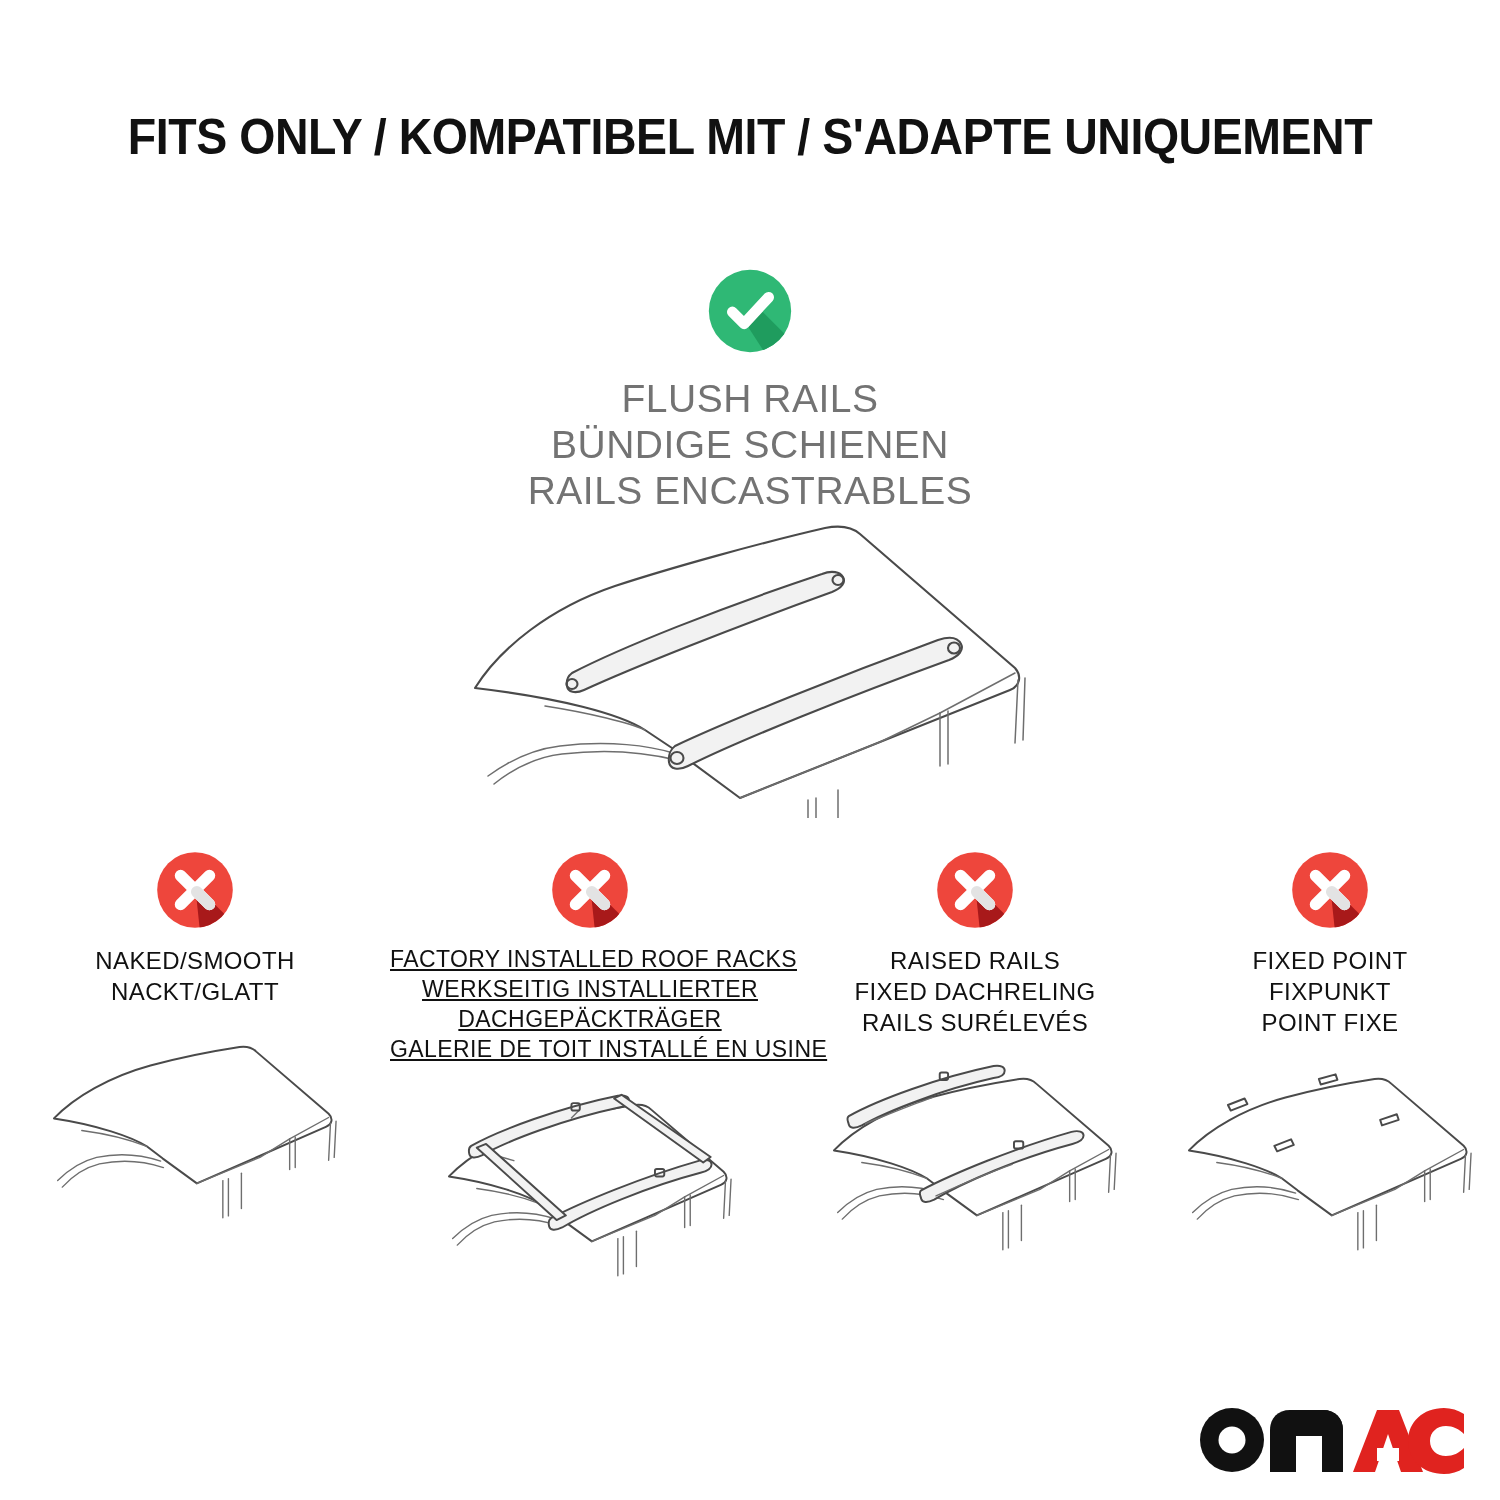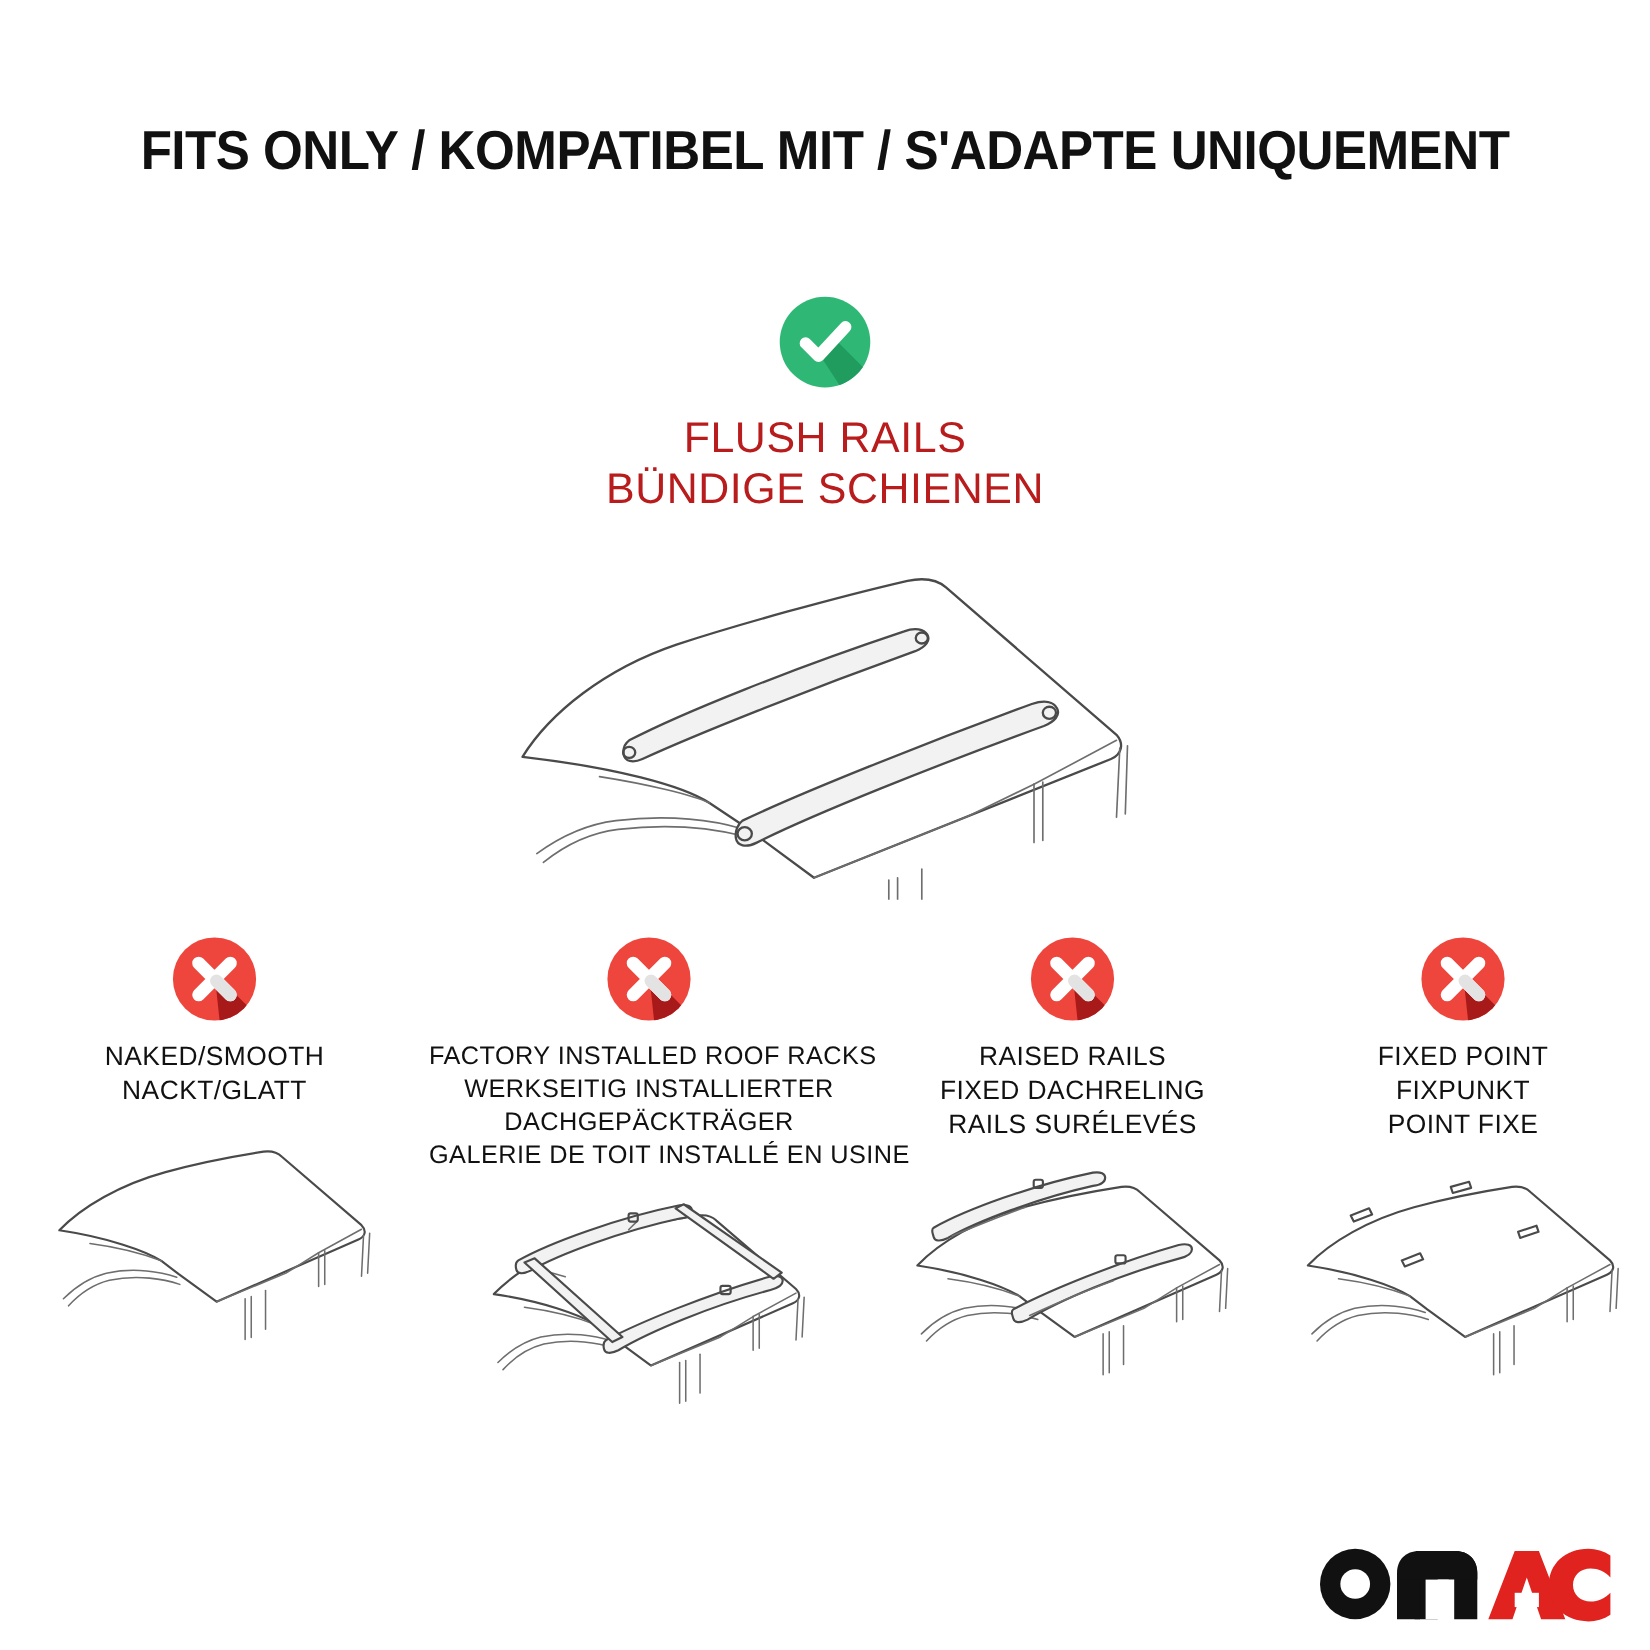--- a/index.html
+++ b/index.html
@@ -43,21 +43,21 @@
   .check-badge {
     width: 98px;
     height: 98px;
     margin: 0 auto;
     position: relative;
   }
   .check-badge svg, .x-badge svg { display: block; }
 
   #fit-labels {
     margin-top: 16px;
-    color: #b91c1c;
+    color: #737373;
     font-size: 39px;
     line-height: 1.18;
     font-weight: 300;
     letter-spacing: 0.5px;
   }
   #fit-labels div { white-space: nowrap; }
 
   #fit-illustration {
     position: absolute;
     left: 50%;
@@ -93,21 +93,21 @@
   }
   .nf-labels {
     margin-top: 10px;
     color: #111111;
     font-size: 24px;
     line-height: 1.30;
     font-weight: 400;
     letter-spacing: 0.4px;
   }
   .nf-labels div { white-space: nowrap; }
-  .nf-col.c2 .nf-labels { font-size: 23px; }
+  .nf-col.c2 .nf-labels { font-size: 23px; text-decoration: underline; }
 
   .nf-illustration {
     margin: 14px auto 0;
     display: block;
   }
 
   
   #brand-logo {
     position: absolute;
     right: 34px;
@@ -141,20 +141,21 @@
       <g clip-path="url(#clipCheck)">
         <polygon points="44,60 58,46 100,88 100,100 70,100" fill="#1f9c5e"></polygon>
       </g>
       <path d="M32 51 L44 63 L69 36" fill="none" stroke="#ffffff" stroke-width="11" stroke-linecap="round" stroke-linejoin="round"></path>
     </svg>
   </div>
 
   <div id="fit-labels">
     <div>FLUSH RAILS</div>
     <div>BÜNDIGE SCHIENEN</div>
+    <div>RAILS ENCASTRABLES</div>
   </div>
 </div>
 
 <div id="fit-illustration">
   <svg viewBox="0 0 620 320" width="620" height="320">
 
     <path class="ln" d="M35 190 C60 150 110 110 175 88 C230 70 320 45 385 30
                         C400 27 412 29 420 36
                         L575 170
                         C582 178 580 188 570 192

